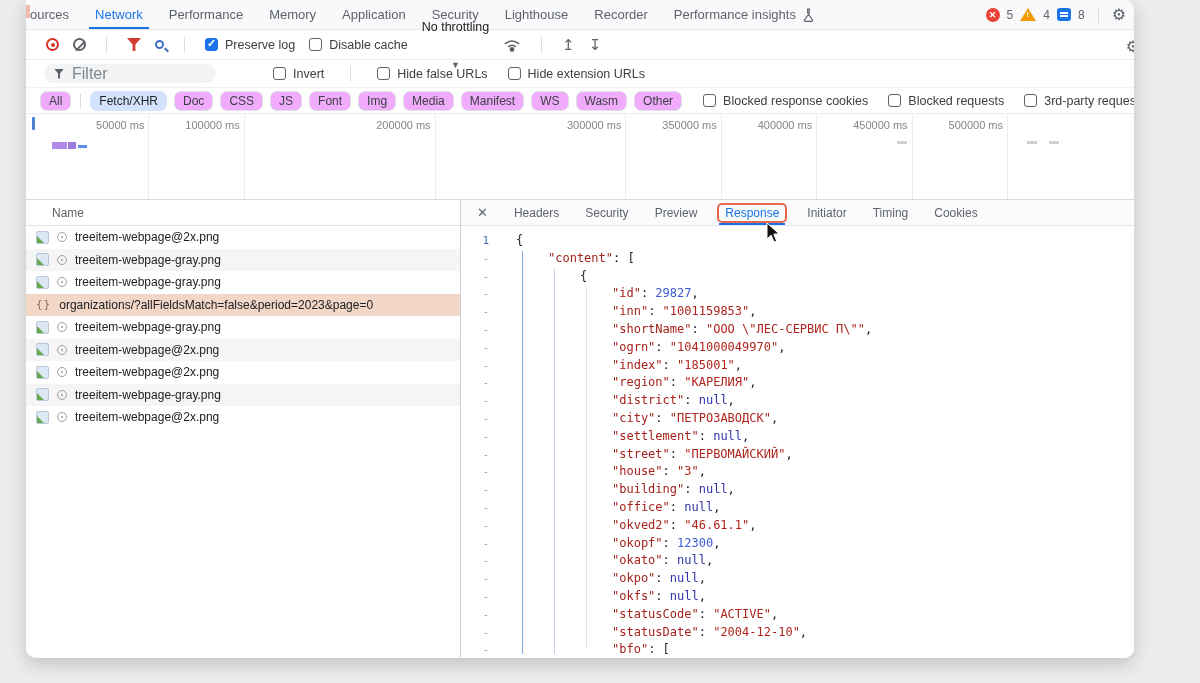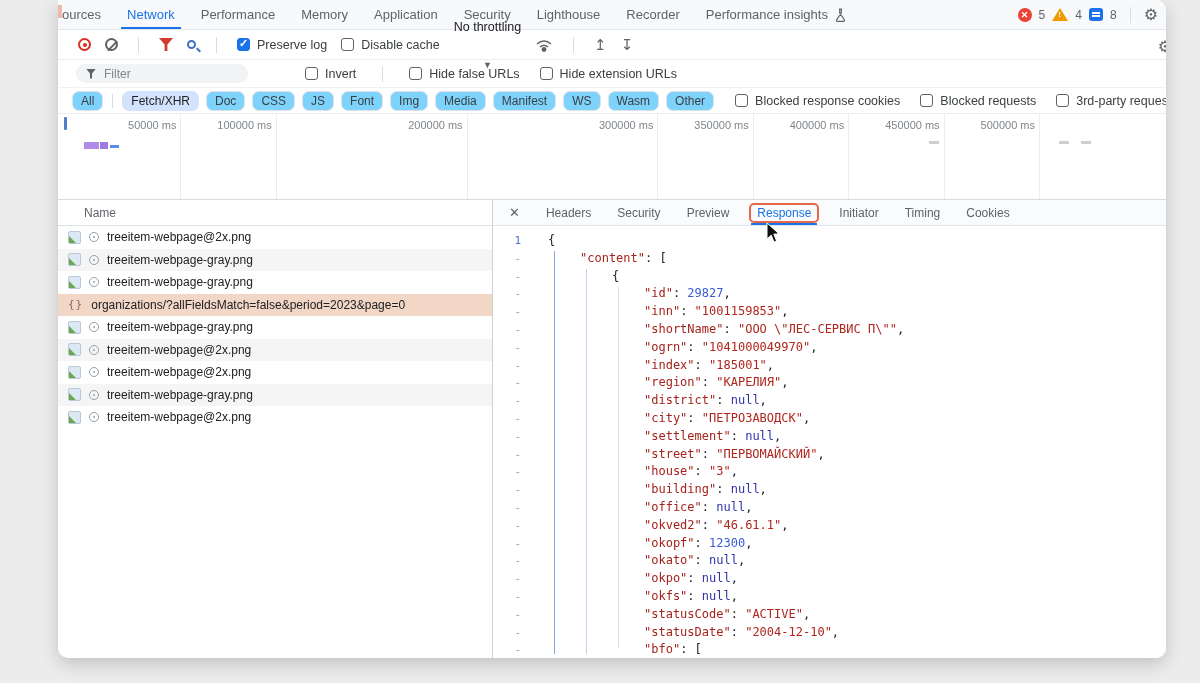--- a/index.html
+++ b/index.html
@@ -1,19 +1,19 @@
 <!DOCTYPE html>
 <html><head>
 <meta charset="utf-8">
 <style>
   * { margin:0; padding:0; box-sizing:border-box; }
   html,body { width:1200px; height:683px; }
   body { background:#ececec; font-family:"Liberation Sans", sans-serif; color:#3c4043; overflow:hidden; position:relative; }
 
-  .window { position:absolute; left:58px; top:0; width:1108px; height:658px; background:#fff;
+  .window { position:absolute; left:26px; top:0; width:1108px; height:658px; background:#fff;
             border-radius:0 10px 10px 10px; box-shadow:0 6px 18px rgba(0,0,0,.18); overflow:hidden; }
 
   
   .tabbar { height:30px; background:#f8f9fb; border-bottom:1px solid #e3e6ea; display:flex; align-items:center; padding:0 8px 0 4px; }
   .tabs { display:flex; align-items:center; gap:26px; height:100%; }
   .tab { font-size:13px; color:#5f6368; height:100%; display:flex; align-items:center; position:relative; white-space:nowrap; cursor:default; }
   .tab.active { color:#1a73e8; }
   .tab.active::after { content:""; position:absolute; left:-6px; right:-6px; bottom:0; height:2.5px; background:#1a73e8; }
   .flask { width:13px; height:14px; margin-left:6px; }
   .badges { margin-left:auto; display:flex; align-items:center; gap:7px; font-size:12px; color:#5f6368; }
@@ -40,26 +40,26 @@
   .cb.checked::after { content:"✓"; position:absolute; left:1px; top:-2px; color:#fff; font-size:11px; font-weight:bold; }
   .throttle { display:flex; align-items:center; gap:26px; font-size:12.5px; color:#202124;flex-direction:column; }
   .caret { font-size:9px; color:#5f6368; }
   .updown { font-size:15px; color:#5f6368; line-height:1; }
   .gear-edge { position:absolute; right:-6px; top:7px; font-size:16px; color:#5f6368; }
 
   
   .filterbar { height:28px; display:flex; align-items:center; padding:0 10px 0 18px; border-bottom:1px solid #f0f1f3; background:#fff; }
   .pill { width:172px; height:19px; border-radius:10px; background:#f1f3f4; display:flex; align-items:center; gap:8px; padding:0 10px; }
   .pill .funnel-sm { width:10px; height:10px; background:#5f6368; clip-path:polygon(0 0,100% 0,60% 50%,60% 100%,40% 100%,40% 50%); }
-  .pill span { font-size:12px; color:#80868b; }
+  .pill span { font-size:16px; color:#80868b; }
   .filterbar .group { display:flex; align-items:center; gap:20px; margin-left:57px; }
 
   
   .chipbar { height:26px; display:flex; align-items:center; gap:7px; padding:0 10px 0 14px; border-bottom:1px solid #e9ebee; background:#fff; }
-  .chip { font-size:12px; color:#3c4043; border:1px solid #dfe1e5; border-radius:7px; padding:2px 8px; background:#7dd3fc; white-space:nowrap; }
+  .chip { font-size:12px; color:#3c4043; border:1px solid #dfe1e5; border-radius:7px; padding:2px 8px; background:#f0abfc; white-space:nowrap; }
   .chip.active { background:#d3e3fd; border-color:#d3e3fd; color:#1f1f1f; }
   .chip-sep { width:1px; height:14px; background:#dadce0; margin:0 2px; }
   .chipbar .group { display:flex; align-items:flex-end; gap:20px; margin-left:14px; }
 
   
   .timeline { height:86px; position:relative; border-bottom:1px solid #d7dade; background:#fff; overflow:hidden; }
   .tl-cell { position:absolute; top:0; height:100%; border-right:1px solid #ebedf0; }
   .tl-label { position:absolute; top:5px; right:4px; font-size:11px; color:#80868b; white-space:nowrap; }
   .tl-handle { position:absolute; left:6px; top:3px; width:3px; height:13px; background:#4e7fd0; border-radius:1px; }
   .blob1 { position:absolute; left:26px; top:28px; width:15px; height:7px; background:#b18be8; }

